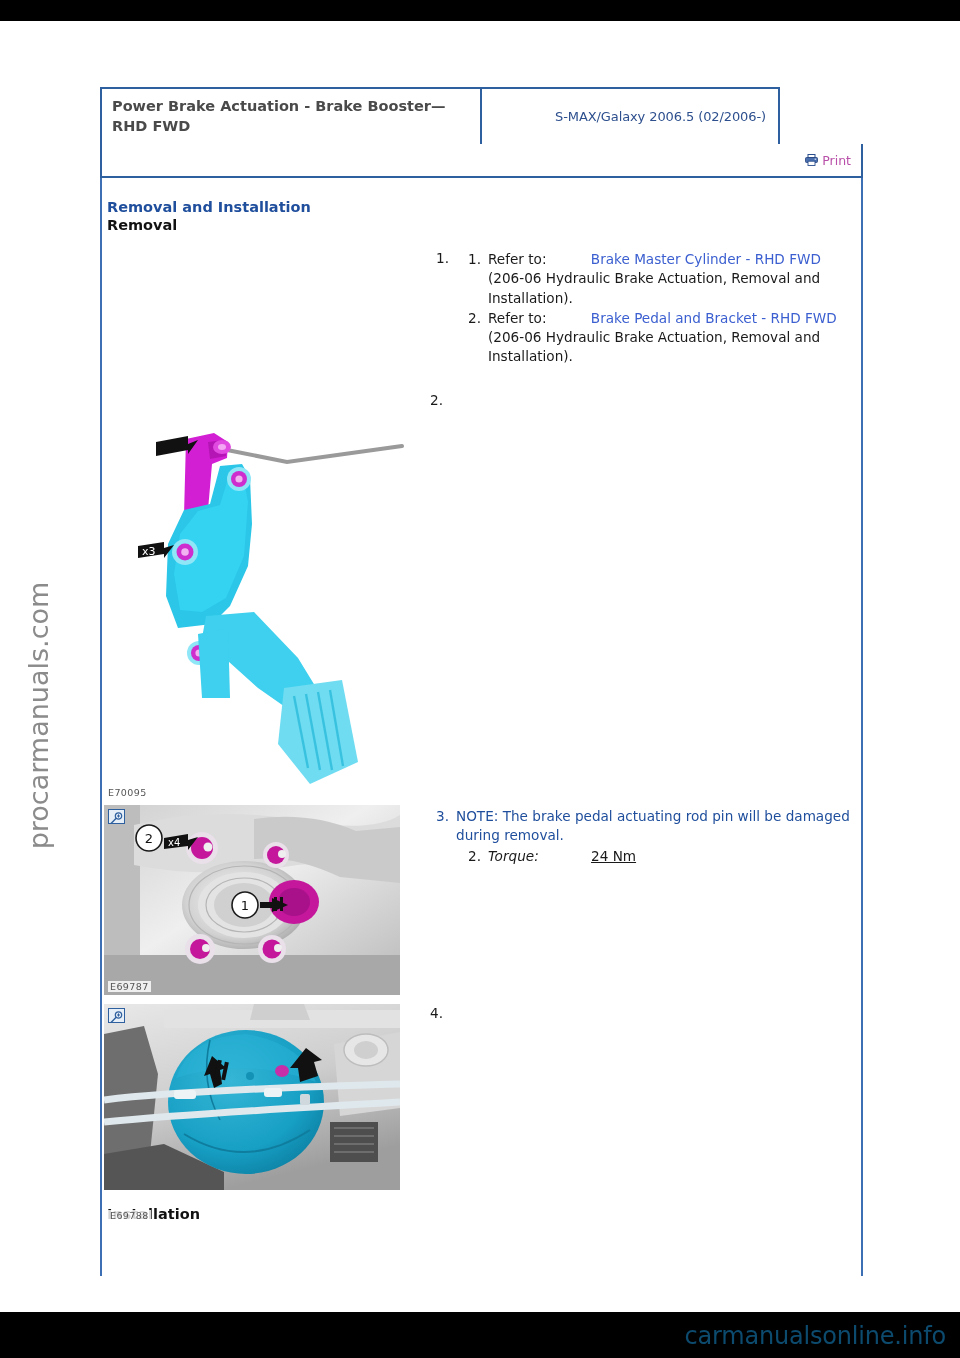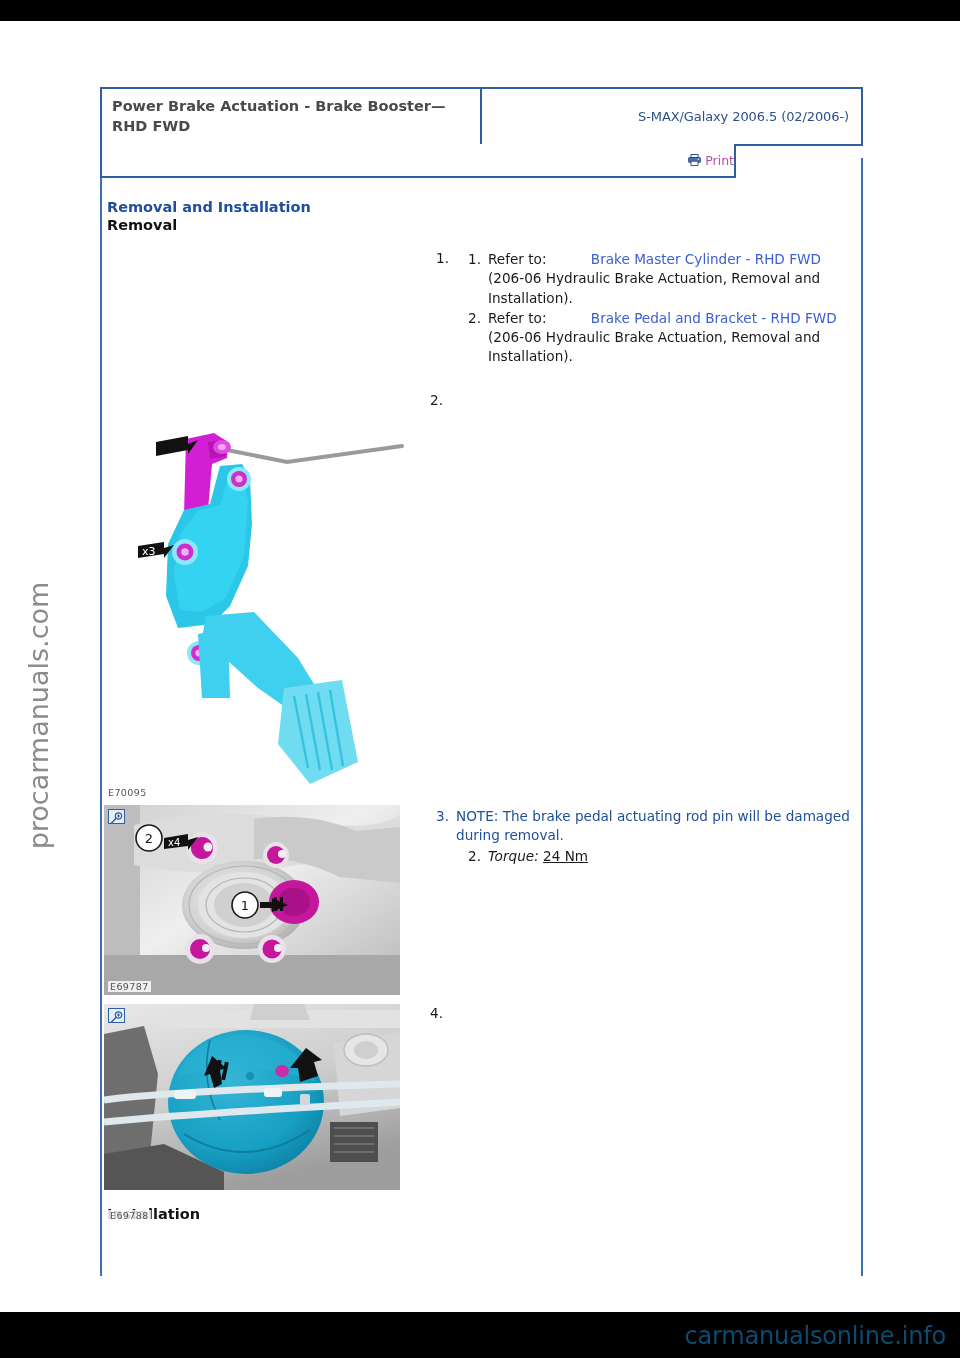--- a/index.html
+++ b/index.html
@@ -73,21 +73,21 @@
     height: 1118px;
   }
   .rule-left  { left: 100px; }
   .rule-right { left: 861px; }
 
   
   .hdr-table {
     position: absolute;
     left: 100px;
     top: 66px;
-    width: 763px;
+    width: 680px;
     border: 2px solid #2e5f9e;
     box-sizing: border-box;
     display: flex;
   }
   .hdr-title-cell {
     width: 380px;
     box-sizing: border-box;
     border-right: 2px solid #2e5f9e;
     padding: 8px 10px 8px 10px;
     font-size: 14.5px;
@@ -105,29 +105,30 @@
     font-size: 13px;
     color: #2d4f8e;
     letter-spacing: -0.1px;
   }
 
   
   .hdr-printbar {
     position: absolute;
     left: 100px;
     top: 123px;
-    width: 636px;
+    width: 763px;
     height: 34px;
     box-sizing: border-box;
     border-left: 2px solid #2e5f9e;
     border-right: 2px solid #2e5f9e;
     border-bottom: 2px solid #2e5f9e;
     display: flex;
     align-items: center;
     justify-content: flex-end;
+    padding-right: 10px;
     background: #ffffff;
   }
   .print-link {
     display: inline-flex;
     align-items: center;
     gap: 4px;
     font-size: 12.5px;
     color: #b84fa8;
     cursor: pointer;
     text-decoration: none;
@@ -195,21 +196,21 @@
     box-sizing: border-box;
   }
   .sub-body { flex: 1; }
   a.xref {
     color: #3b5fd0;
     text-decoration: none;
     margin-left: 40px;
   }
   .note-step { color: #1f4e9c; }
   .italic { font-style: italic; }
-  .torque-val { text-decoration: underline; }
+  .torque-val { text-decoration: underline; margin-left: 48px; }
 
   .step-2 { position: absolute; left: 430px; top: 371px; font-size: 13.6px; color: #1a1a1a; }
   .step-3 {
     position: absolute; left: 430px; top: 786px; width: 420px;
     font-size: 13.6px; line-height: 1.42; color: #1f4e9c;
   }
   .step-4 { position: absolute; left: 430px; top: 984px; font-size: 13.6px; color: #1a1a1a; }
 
   
   .figure { position: absolute; }

